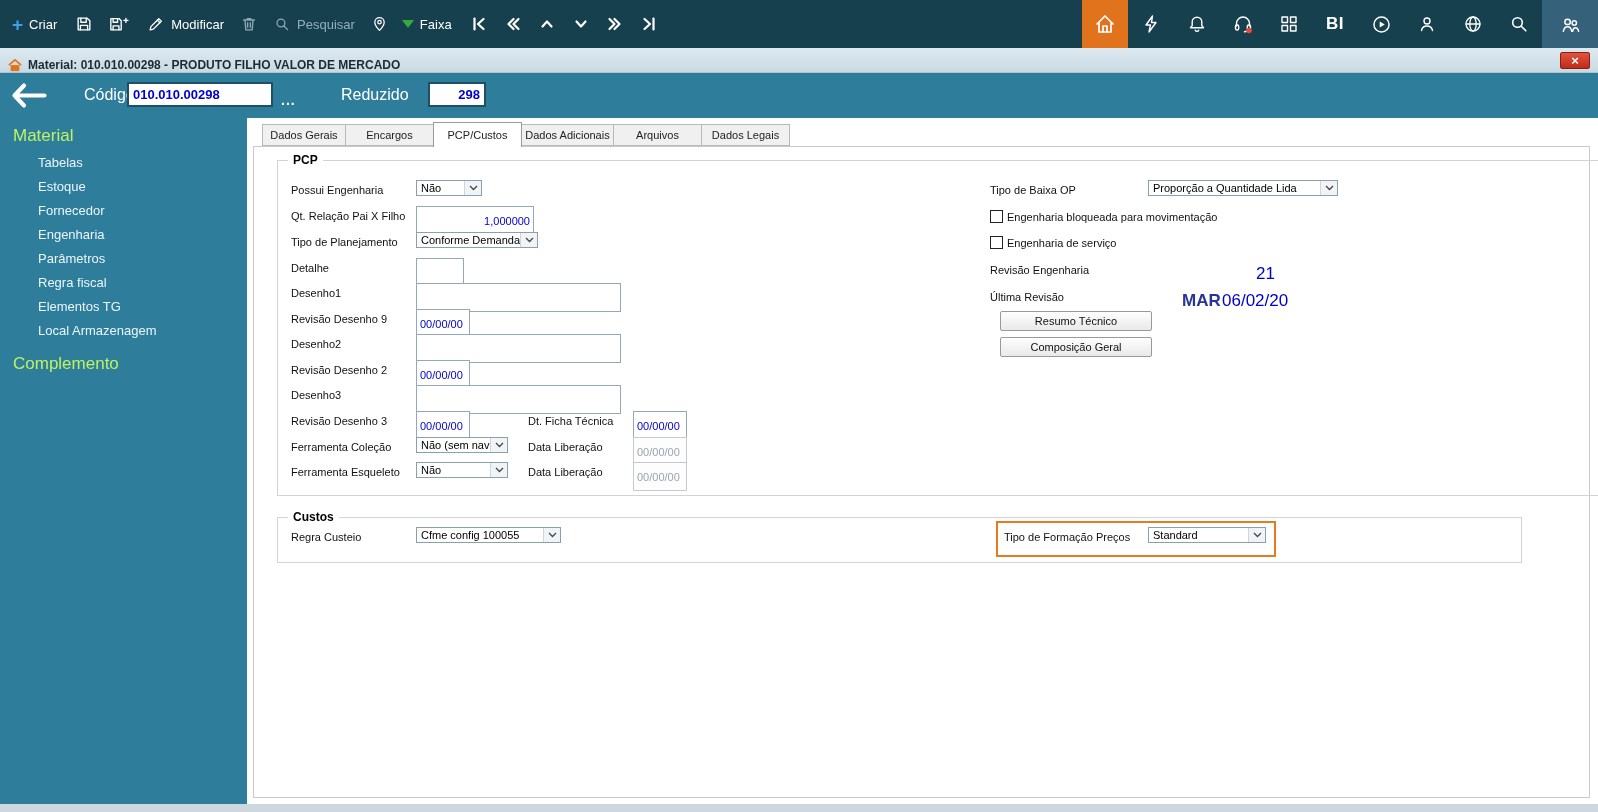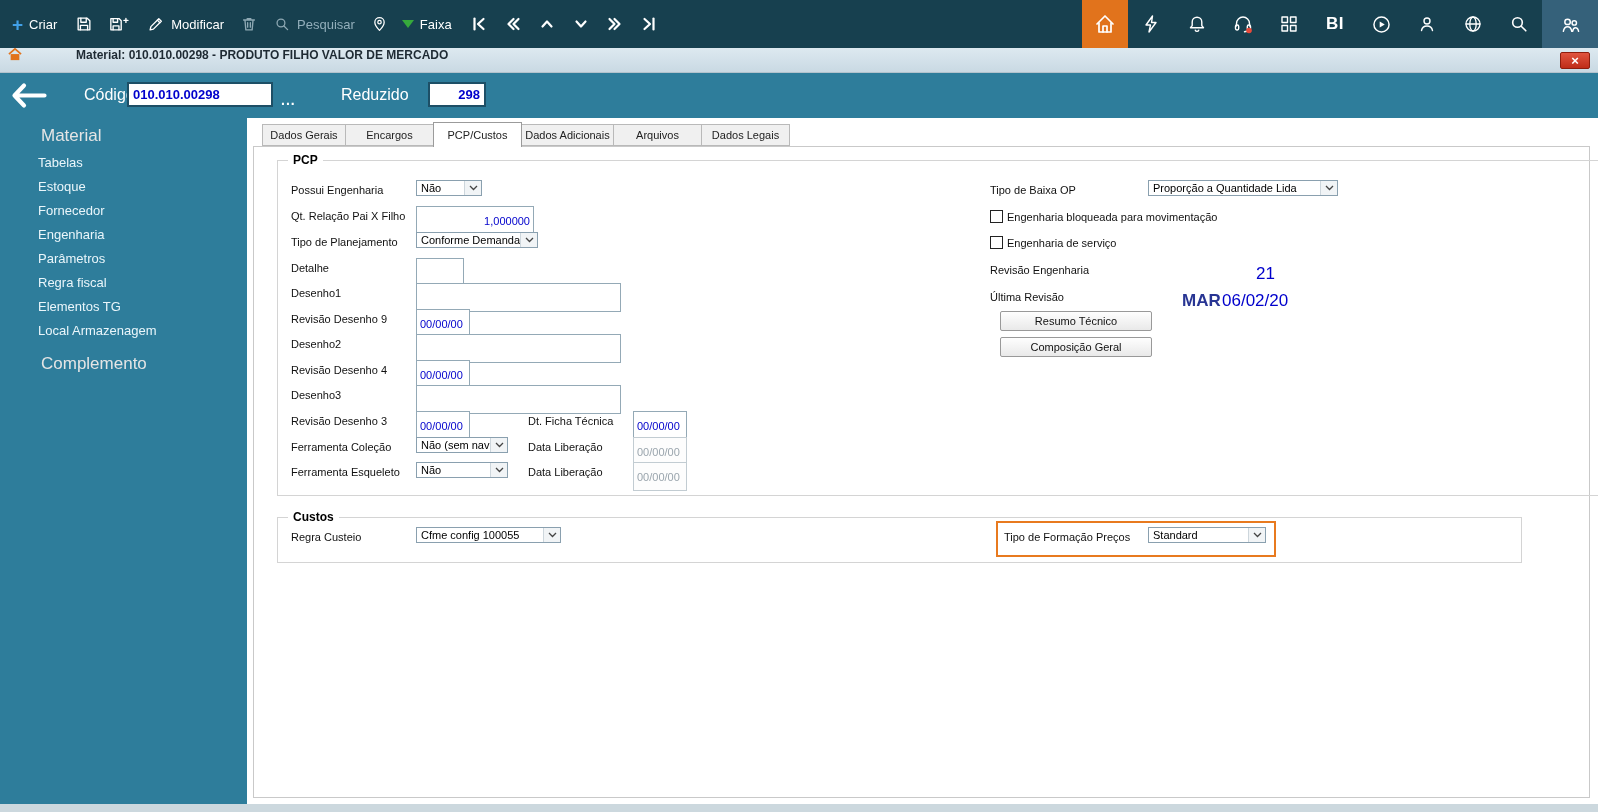--- a/index.html
+++ b/index.html
@@ -15,34 +15,34 @@
   .dim { stroke:#8fa9b4; }
   .tri { width:0; height:0; border-left:6px solid transparent; border-right:6px solid transparent; border-top:8px solid #36a93c; display:inline-block; }
   .navbtn { width:34px; display:flex; justify-content:center; }
   #tb-right { margin-left:auto; display:flex; height:48px; }
   .tile { width:46px; height:48px; display:flex; align-items:center; justify-content:center; position:relative; }
   .tile.home { background:#e1731c; }
   .tile.last { background:#35617a; width:56px; }
   .bi { color:#fff; font-size:17px; font-weight:700; letter-spacing:.5px; }
 
   
-  #titlebar { position:absolute; top:48px; left:0; width:1598px; height:25px; background:linear-gradient(#dde9f0,#c9d9e3); border-bottom:1px solid #b3c3cd; display:flex; align-items:flex-start; padding-left:8px;gap:48px; }
+  #titlebar { position:absolute; top:48px; left:0; width:1598px; height:25px; background:linear-gradient(#dde9f0,#c9d9e3); border-bottom:1px solid #b3c3cd; display:flex; align-items:flex-end; padding-left:8px; }
   #titlebar .t { font-size:12px; font-weight:700; color:#1e2a33; margin-left:6px; }
   #close-btn { position:absolute; right:8px; top:4px; width:30px; height:17px; background:linear-gradient(#e0543f,#bf2c18); border:1px solid #8e1d0e; border-radius:2px; color:#fff; font-size:13px; font-weight:700; line-height:1; display:flex; align-items:center; justify-content:center; }
 
   
   #headerband { position:absolute; top:73px; left:0; width:1598px; height:45px; background:#2e7d9b; }
   #back-btn { position:absolute; left:10px; top:8px; }
   .hlbl { position:absolute; top:13px; font-size:16px; color:#fff; white-space:nowrap; }
   .hbox { position:absolute; top:9px; height:25px; border:2px solid #1d4f66; background:#fff; color:#0000cc; font-weight:700; font-size:13px; padding:0 4px; font-family:inherit; }
   .hmore { position:absolute; left:281px; top:19px; color:#fff; font-weight:700; font-size:14px; letter-spacing:1px; }
 
   
   #sidebar { position:absolute; left:0; top:118px; width:247px; height:686px; background:#2e7d9b; }
-  .side-h { position:absolute; left:13px; font-size:17px; color:#e5e5e5; white-space:nowrap;margin-left:28px; }
+  .side-h { position:absolute; left:13px; font-size:17px; color:#bef264; white-space:nowrap; }
   .side-item { position:absolute; left:38px; font-size:13px; color:#eaf6fb; white-space:nowrap; }
 
   
   #content { position:absolute; left:253px; top:146px; width:1337px; height:652px; background:#fff; border:1px solid #c9c9c9; z-index:0; }
   .tab { position:absolute; top:124px; height:22px; background:#f0f0f0; border:1px solid #b9b9b9; font-size:11px; color:#222; display:flex; align-items:center; justify-content:center; z-index:1; }
   .tab.active { top:122px; height:25px; background:#fff; border-color:#9b9b9b; border-bottom:none; z-index:3; }
 
   
   .fieldset { position:absolute; border:1px solid #d4d4d4; background:transparent; z-index:2; }
   .legend { position:absolute; top:-8px; left:10px; background:#fff; padding:0 5px; font-size:12px; font-weight:700; color:#000; }
@@ -301,21 +301,21 @@
 
 <span class="lbl" style="left:291px; top:287px">Desenho1</span>
 <input class="tbox" style="left: 416px; top: 283px; width: 205px;">
 
 <span class="lbl" style="left:291px; top:313px">Revisão Desenho 9</span>
 <input class="tbox blue" style="left: 416px; top: 309px; width: 54px;" value="00/00/00">
 
 <span class="lbl" style="left:291px; top:338px">Desenho2</span>
 <input class="tbox" style="left: 416px; top: 334px; width: 205px;">
 
-<span class="lbl" style="left:291px; top:364px">Revisão Desenho 4</span>
+<span class="lbl" style="left:291px; top:364px">Revisão Desenho 2</span>
 <input class="tbox blue" style="left: 416px; top: 360px; width: 54px;" value="00/00/00">
 
 <span class="lbl" style="left:291px; top:389px">Desenho3</span>
 <input class="tbox" style="left: 416px; top: 385px; width: 205px;">
 
 <span class="lbl" style="left:291px; top:415px">Revisão Desenho 3</span>
 <input class="tbox blue" style="left: 416px; top: 411px; width: 54px;" value="00/00/00">
 <span class="lbl" style="left:528px; top:415px">Dt. Ficha Técnica</span>
 <input class="tbox blue" style="left: 633px; top: 411px; width: 54px;" value="00/00/00">
 

